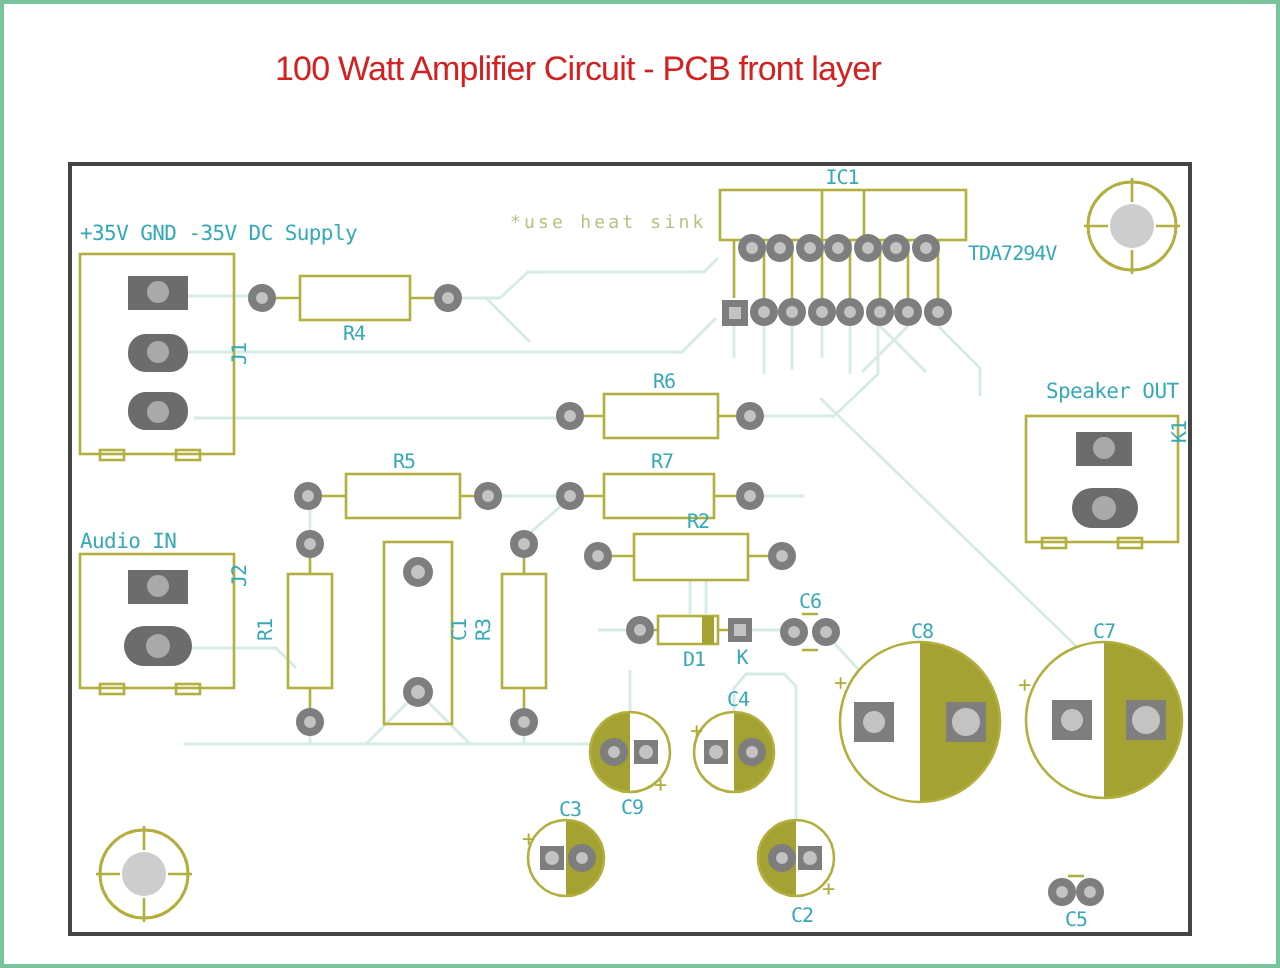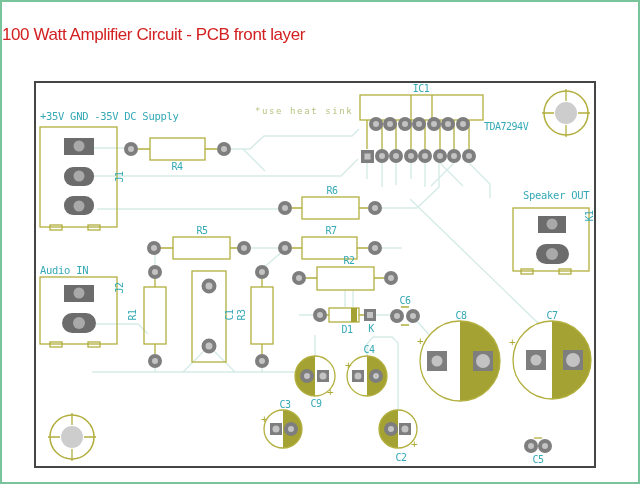--- a/index.html
+++ b/index.html
@@ -2,21 +2,21 @@
 <html><head>
 <meta charset="utf-8">
 <style>
   html,body{margin:0;padding:0;background:#e8e8e8;}
   .page{
     position:relative;width:636px;height:480px;background:#ffffff;
     border:2px solid #79c49b;overflow:hidden;
     font-family:"DejaVu Sans Mono",monospace;
   }
   .title{
-    position:absolute;top:23px;left:0;width:574px;
+    position:absolute;top:23px;left:0;width:574px;text-align:center;
     font-family:"Liberation Sans",sans-serif;
     font-size:17px;letter-spacing:-0.4px;color:#d32020;white-space:nowrap;
   }
   svg{position:absolute;left:0;top:0;}
   .silk{stroke:#b2af3e;fill:none;stroke-width:1.3px;}
   .silkfill{fill:#a4a233;stroke:none;}
   .trace{stroke:#d5ebe7;fill:none;stroke-width:1.4px;}
   .lbl{fill:#35a9b5;font-size:10px;letter-spacing:-0.5px;}
   .lblbig{fill:#35a9b5;font-size:10.5px;letter-spacing:-0.3px;}
   .note{fill:#b4c480;font-size:9px;letter-spacing:1.6px;}

